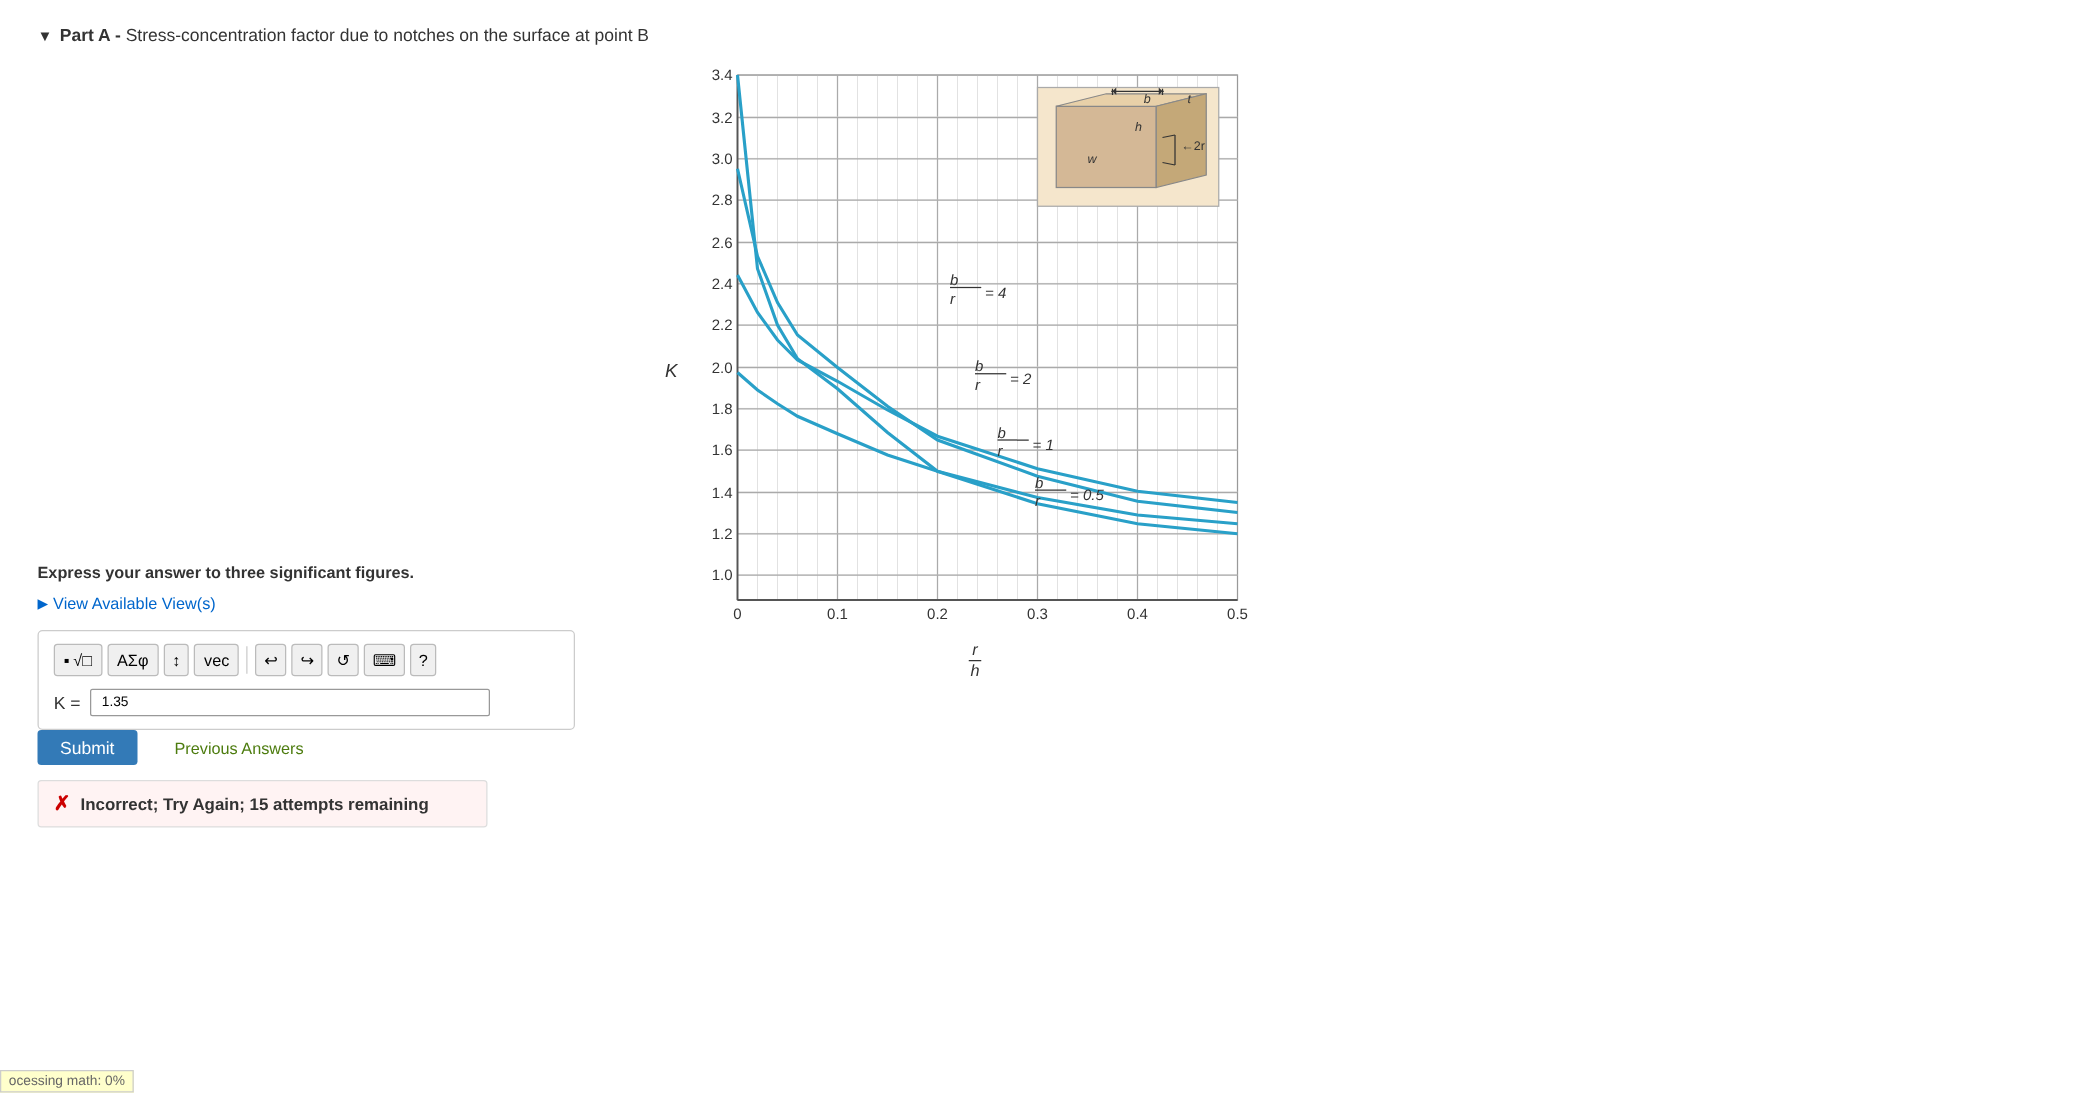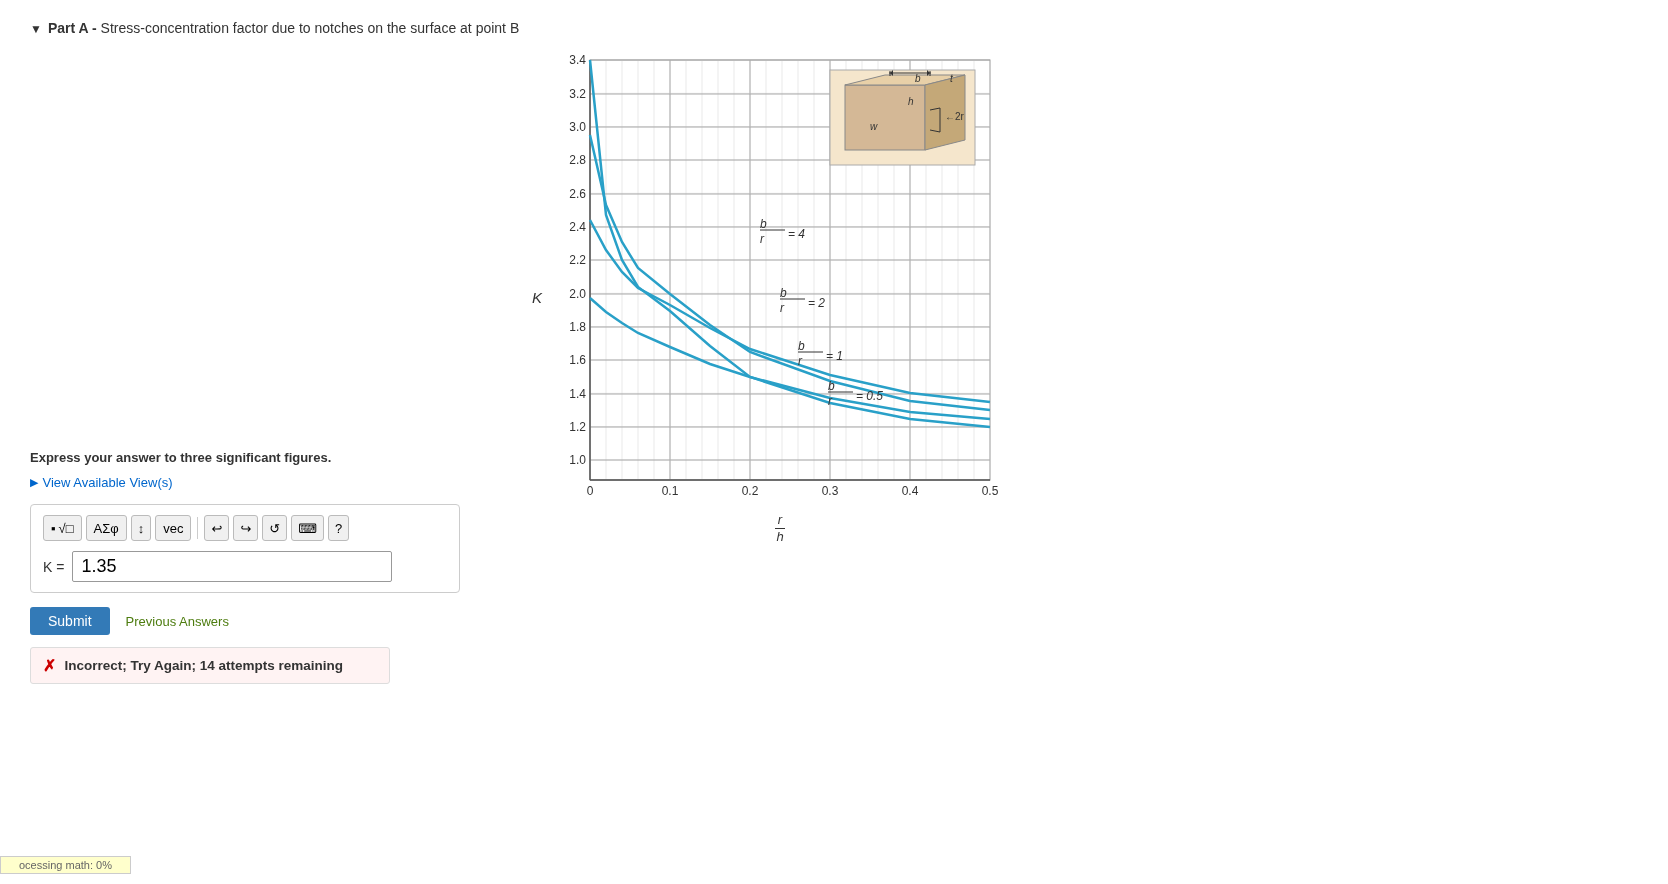--- a/index.html
+++ b/index.html
@@ -101,29 +101,28 @@
       gap: 8px;
     }
     .k-label {
       font-size: 14px;
       white-space: nowrap;
     }
     .answer-input {
       border: 1px solid #999;
       border-radius: 2px;
       padding: 4px 8px;
-      font-size: 18px;
+      font-size: 11px;
       width: 320px;
       outline: none;
     }
     .submit-row {
       display: flex;
       align-items: center;
-      gap: 16px;
-      margin-top: 14px;
+      gap: 30px;
     }
     .submit-btn {
       background: #337ab7;
       color: #fff;
       border: none;
       border-radius: 3px;
       padding: 6px 18px;
       font-size: 14px;
       cursor: pointer;
     }
@@ -233,21 +232,21 @@
         </div>
       </div>
 
       <div class="submit-row">
         <button class="submit-btn">Submit</button>
         <a class="prev-answers-link">Previous Answers</a>
       </div>
 
       <div class="feedback-box">
         <span class="feedback-x">✗</span>
-        <span class="feedback-text">Incorrect; Try Again; 14 attempts remaining</span>
+        <span class="feedback-text">Incorrect; Try Again; 15 attempts remaining</span>
       </div>
     </div>
 
     <div class="chart-panel">
       <div class="chart-wrapper">
         <div class="chart-svg-container">
           <span class="k-axis-label"><em>K</em></span>
           <svg width="460" height="460" style="display:block;">
 
             <rect x="40" y="10" width="400" height="420" fill="#fff" stroke="#999" stroke-width="1"></rect>
@@ -460,14 +459,14 @@
             <span style="display:inline-flex; flex-direction:column; align-items:center; line-height:1.2;">
               <span style="border-bottom:1px solid #333; padding:0 3px;">r</span>
               <span style="padding:0 3px;">h</span>
             </span>
           </div>
         </div>
       </div>
     </div>
   </div>
 
-  <div style="position:fixed; bottom:10px; left:0; background:#ffffcc; border:1px solid #ccc; font-size:11px; padding:2px 18px; color:#666; z-index:100;">ocessing math: 0%</div>
+  <div style="position:fixed; bottom:10px; left:0; background:#ffffcc; border:1px solid #ccc; font-size:11px; padding:2px 6px; color:#666; z-index:100;">ocessing math: 0%</div>
 </div>
 
 </body></html>

